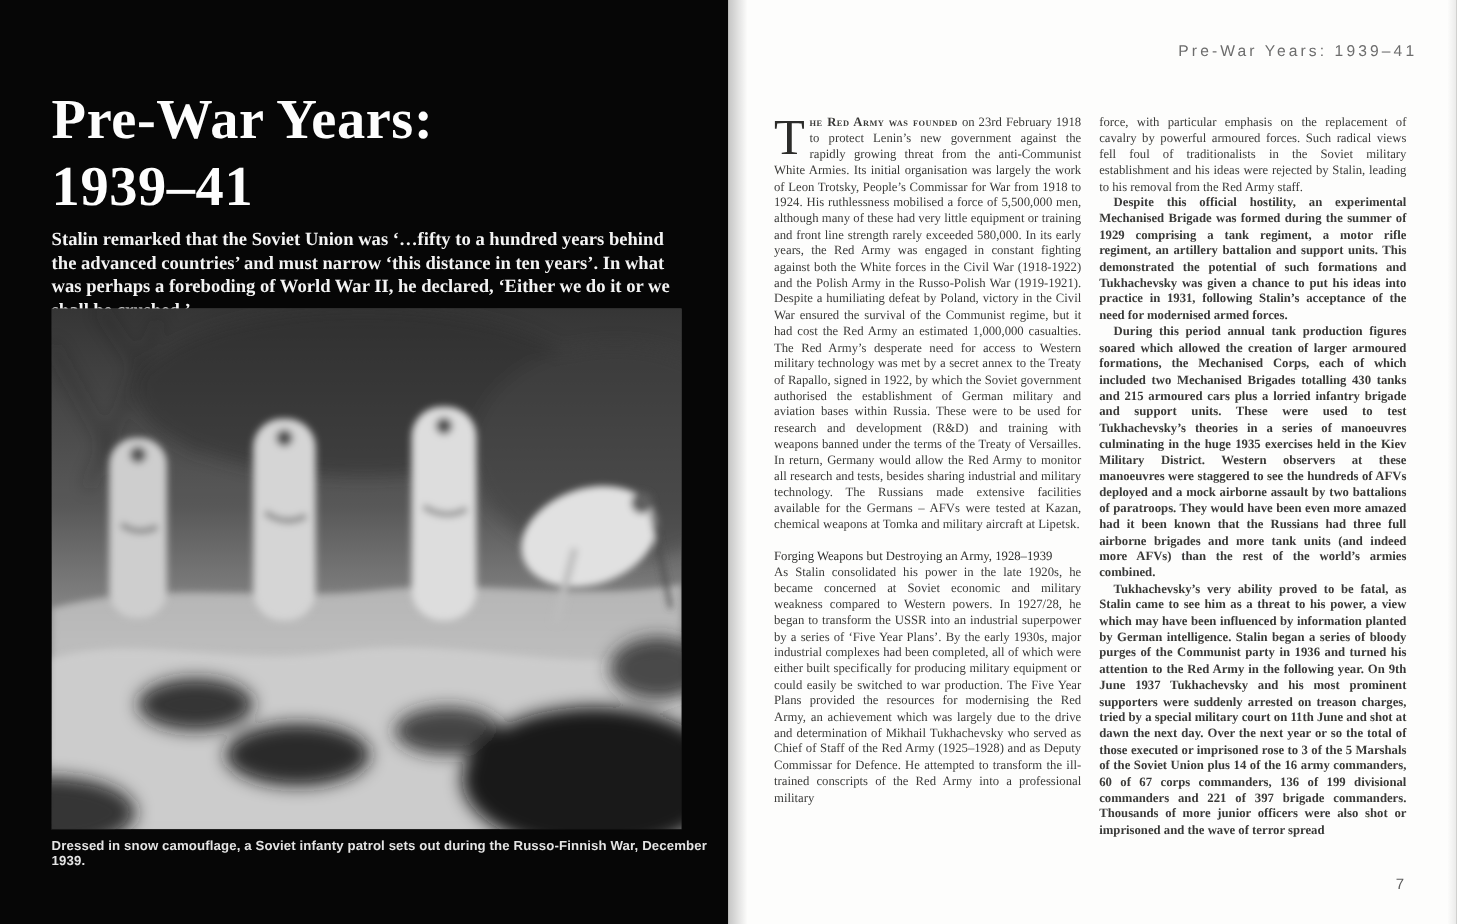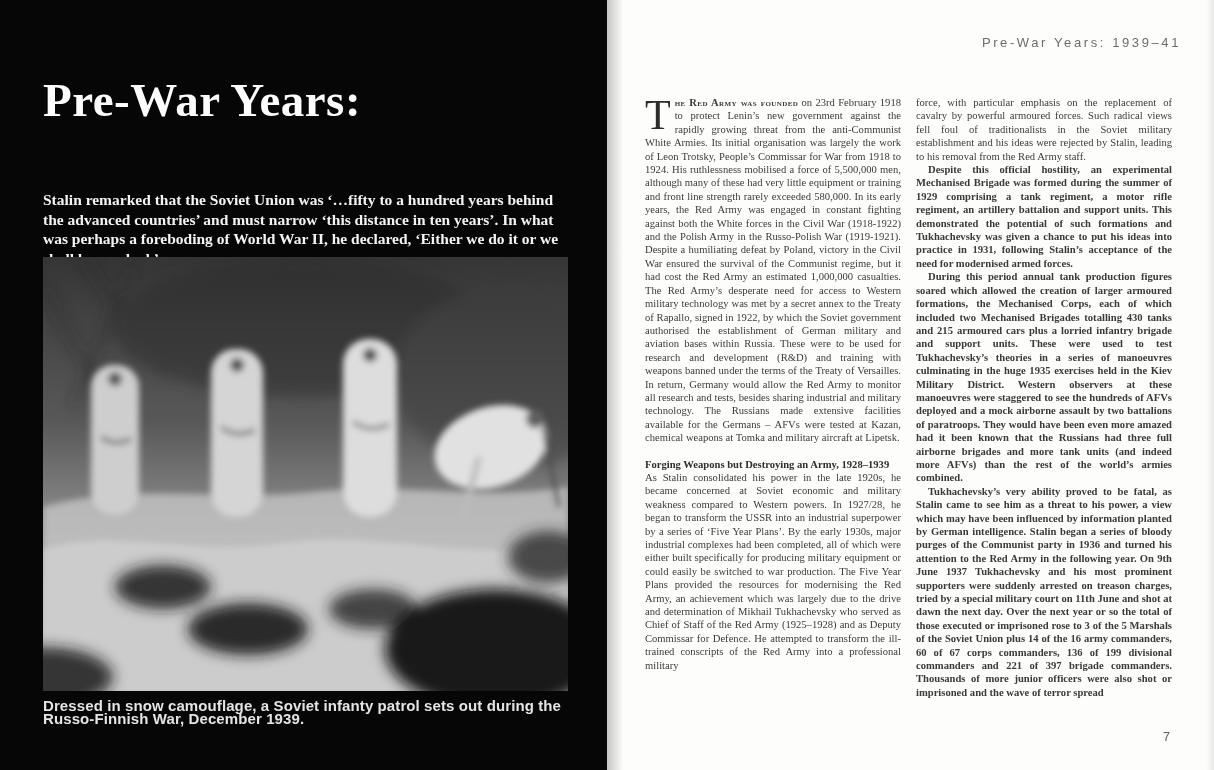--- a/index.html
+++ b/index.html
@@ -23,21 +23,21 @@
     font-size:15.5px;line-height:19.5px;color:#f3f3f3;
   }
   .photo-frame{
     position:absolute;left:43px;top:257px;width:525px;height:434px;
     overflow:hidden;background:#4a4a4a;
   }
   .photo-frame svg{display:block;width:100%;height:100%;}
   .photo-caption{
     position:absolute;left:43px;top:699px;width:560px;
     font-family:"Liberation Sans", sans-serif;font-weight:bold;
-    font-size:15px;line-height:13px;color:#e4e4e4;letter-spacing:0.1px;
+    font-size:11px;line-height:13px;color:#e4e4e4;letter-spacing:0.1px;
   }
   
   .right-page{
     position:absolute;left:607px;top:0;width:607px;height:770px;
     background:#fdfdfc;color:#3a3a38;
   }
   .right-page .gutter-shade{
     position:absolute;left:0;top:0;width:16px;height:770px;
     background:linear-gradient(to right, rgba(0,0,0,0.22), rgba(0,0,0,0));
     pointer-events:none;
@@ -61,37 +61,38 @@
     font-size:10.6px;line-height:13.4px;text-align:justify;
     color:#3a3a38;
   }
   .col p{margin:0;}
   .dropcap{
     float:left;font-size:42px;line-height:34px;
     padding:2px 4px 0 0;color:#2c2c2a;font-family:"Liberation Serif", serif;
   }
   .smallcaps{font-variant:small-caps;letter-spacing:0.4px;font-weight:bold;}
   .subheading{
-    font-weight:bold;margin-top:13px !important;color:#2e2e2c;
+    font-weight:normal;margin-top:13px !important;color:#2e2e2c;
   }
   .col .indent{text-indent:12px;font-weight:bold;}
   .page-number{
     position:absolute;right:44px;bottom:26px;
     font-family:"Liberation Sans", sans-serif;
     font-size:12.5px;color:#5d5d5d;
   }
 </style>
 </head>
 <body>
 
 <div class="spread">
 
   <div class="left-page">
     <div class="chapter-title">
       <div>Pre-War Years:</div>
+      <div>1939–41</div>
     </div>
     <div class="chapter-intro">Stalin remarked that the Soviet Union was ‘…fifty to a hundred years behind the advanced countries’ and must narrow ‘this distance in ten years’. In what was perhaps a foreboding of World War II, he declared, ‘Either we do it or we shall be crushed.’</div>
 
     <div class="photo-frame" role="img" aria-label="Black-and-white photograph of soldiers in white snow camouflage suits moving in single file through deep snow among dark shrubs">
       <svg viewBox="0 0 525 434" preserveAspectRatio="none">
         <defs>
           <linearGradient id="bgGrad" x1="0" y1="0" x2="0" y2="1">
             <stop offset="0" stop-color="#343434"></stop>
             <stop offset="0.38" stop-color="#585858"></stop>
             <stop offset="0.62" stop-color="#8d8d8d"></stop>

